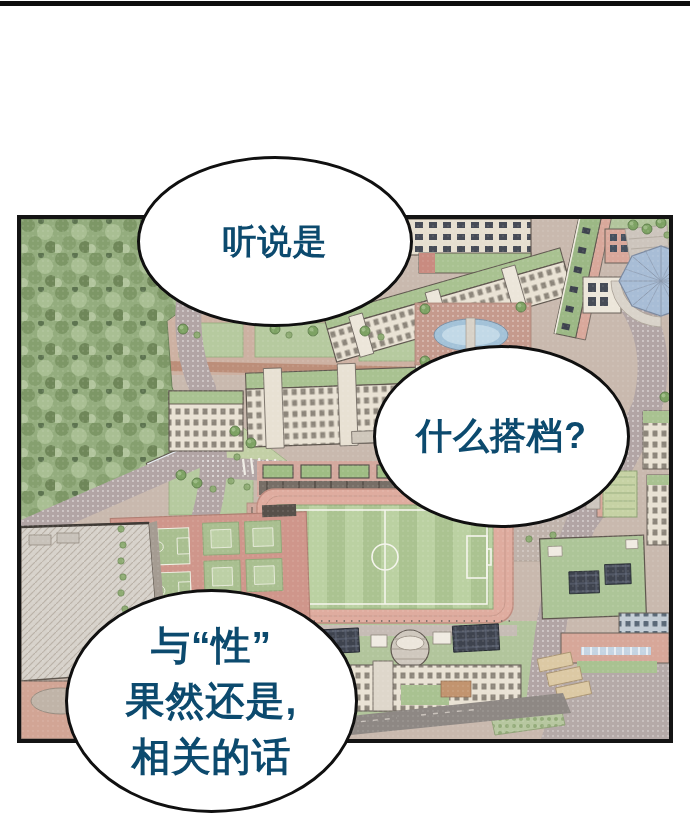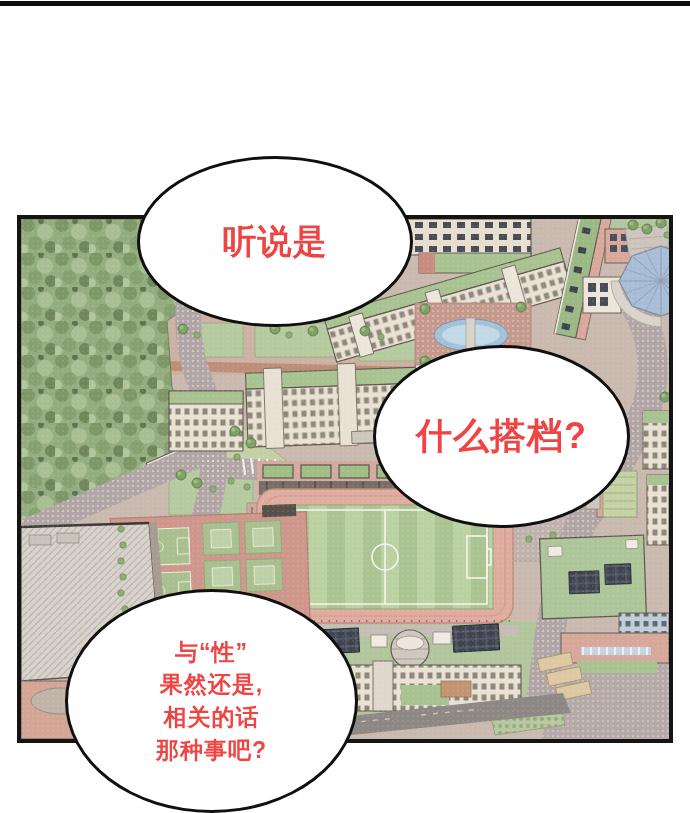--- a/index.html
+++ b/index.html
@@ -10,26 +10,26 @@
   }
   .top-bar{position:absolute;left:0;top:1px;width:690px;height:5px;background:#0e0e0e;}
   .panel{
     position:absolute;left:17px;top:215px;width:648px;height:520px;
     border:4px solid #141414;background:#c9bab0;z-index:1;
   }
   .panel svg{display:block;width:648px;height:520px;}
   .bubble{
     position:absolute;z-index:6;background:#ffffff;border:3.5px solid #101010;
     border-radius:50%;display:flex;flex-direction:column;align-items:center;justify-content:center;
-    text-align:center;font-weight:700;color:#ef4444;letter-spacing:1px;
+    text-align:center;font-weight:700;color:#0c4a6e;letter-spacing:1px;
   }
   .bubble .bline{white-space:nowrap;}
   .b1{left:137px;top:156px;width:270px;height:165px;font-size:34px;line-height:1.30;}
   .b2{left:373px;top:345px;width:251px;height:177px;font-size:36px;line-height:1.3;}
-  .b3{left:65px;top:589px;width:287px;height:218px;font-size:23px;line-height:1.42;}
+  .b3{left:65px;top:589px;width:287px;height:218px;font-size:39px;line-height:1.42;}
 </style>
 </head>
 <body>
 
 <div class="top-bar"></div>
 
 <div class="panel">
 <svg viewBox="0 0 648 520" xmlns="http://www.w3.org/2000/svg">
   <defs>
     <pattern id="pfor" width="34" height="34" patternUnits="userSpaceOnUse">
@@ -371,14 +371,13 @@
 <div class="bubble b1">
   <div class="bline">听说是</div>
 </div>
 <div class="bubble b2">
   <div class="bline">什么搭档?</div>
 </div>
 <div class="bubble b3">
   <div class="bline">与“性”</div>
   <div class="bline">果然还是,</div>
   <div class="bline">相关的话</div>
-  <div class="bline">那种事吧?</div>
 </div>
 
 </body></html>

